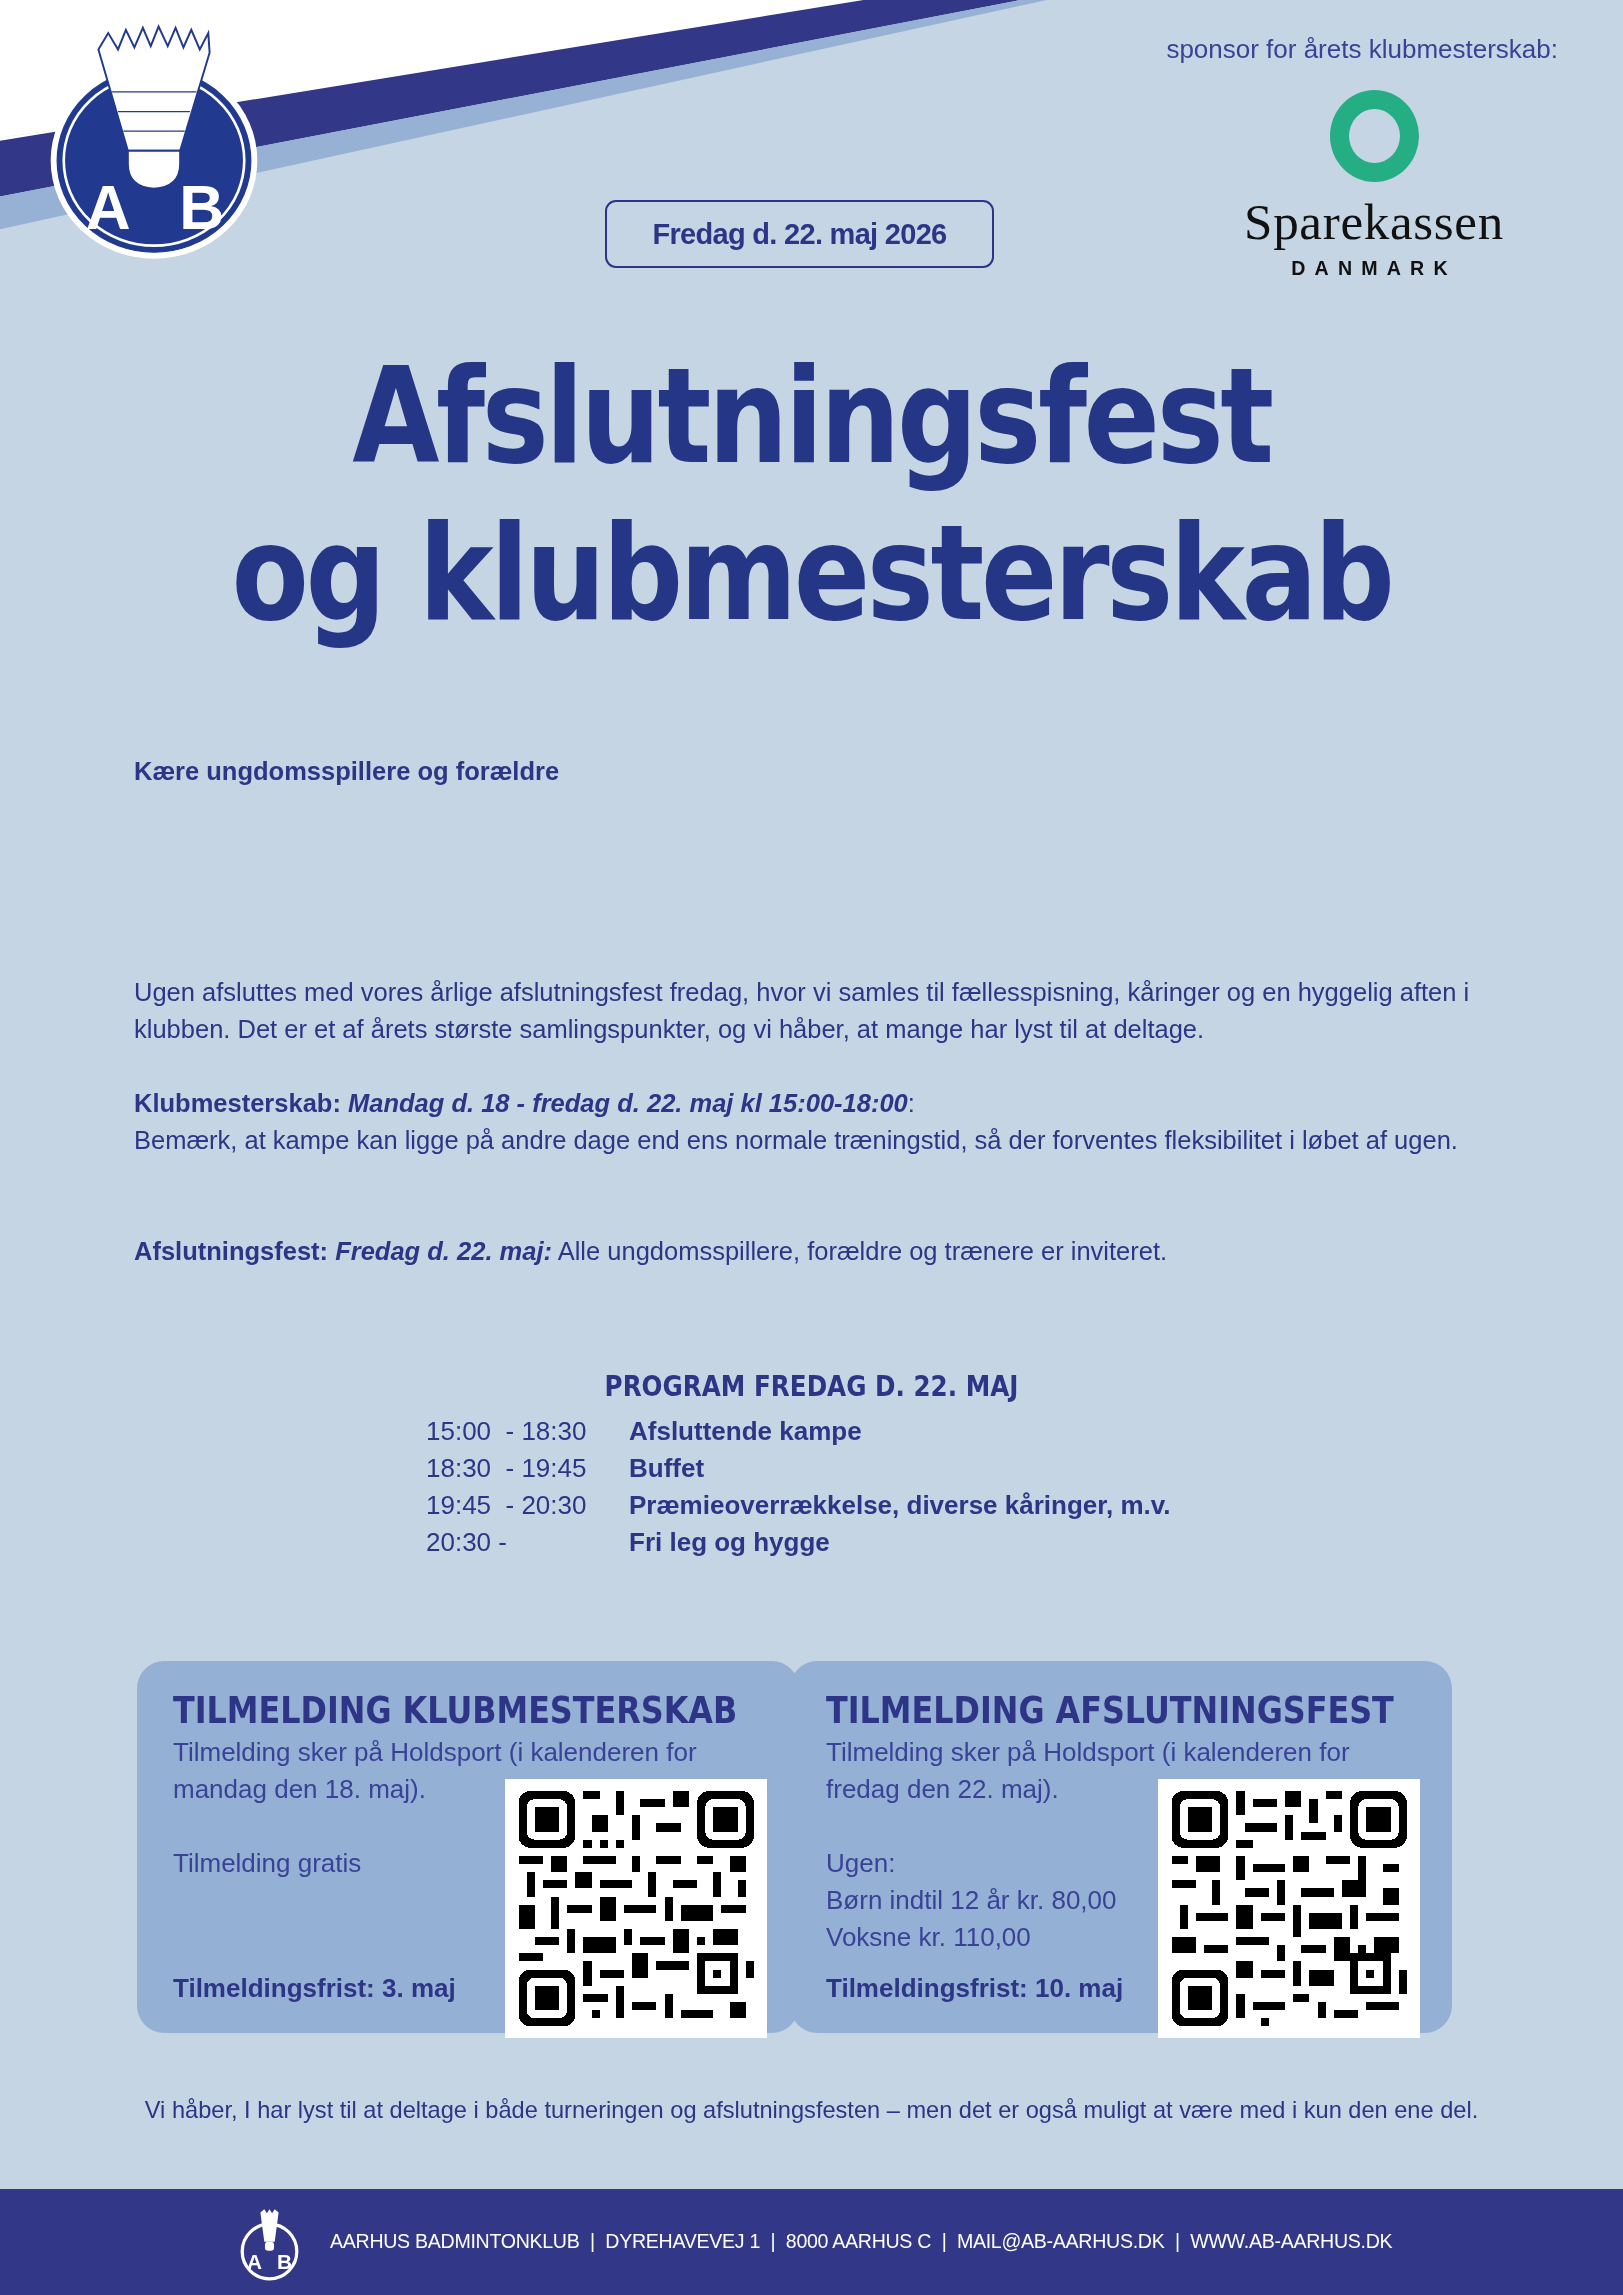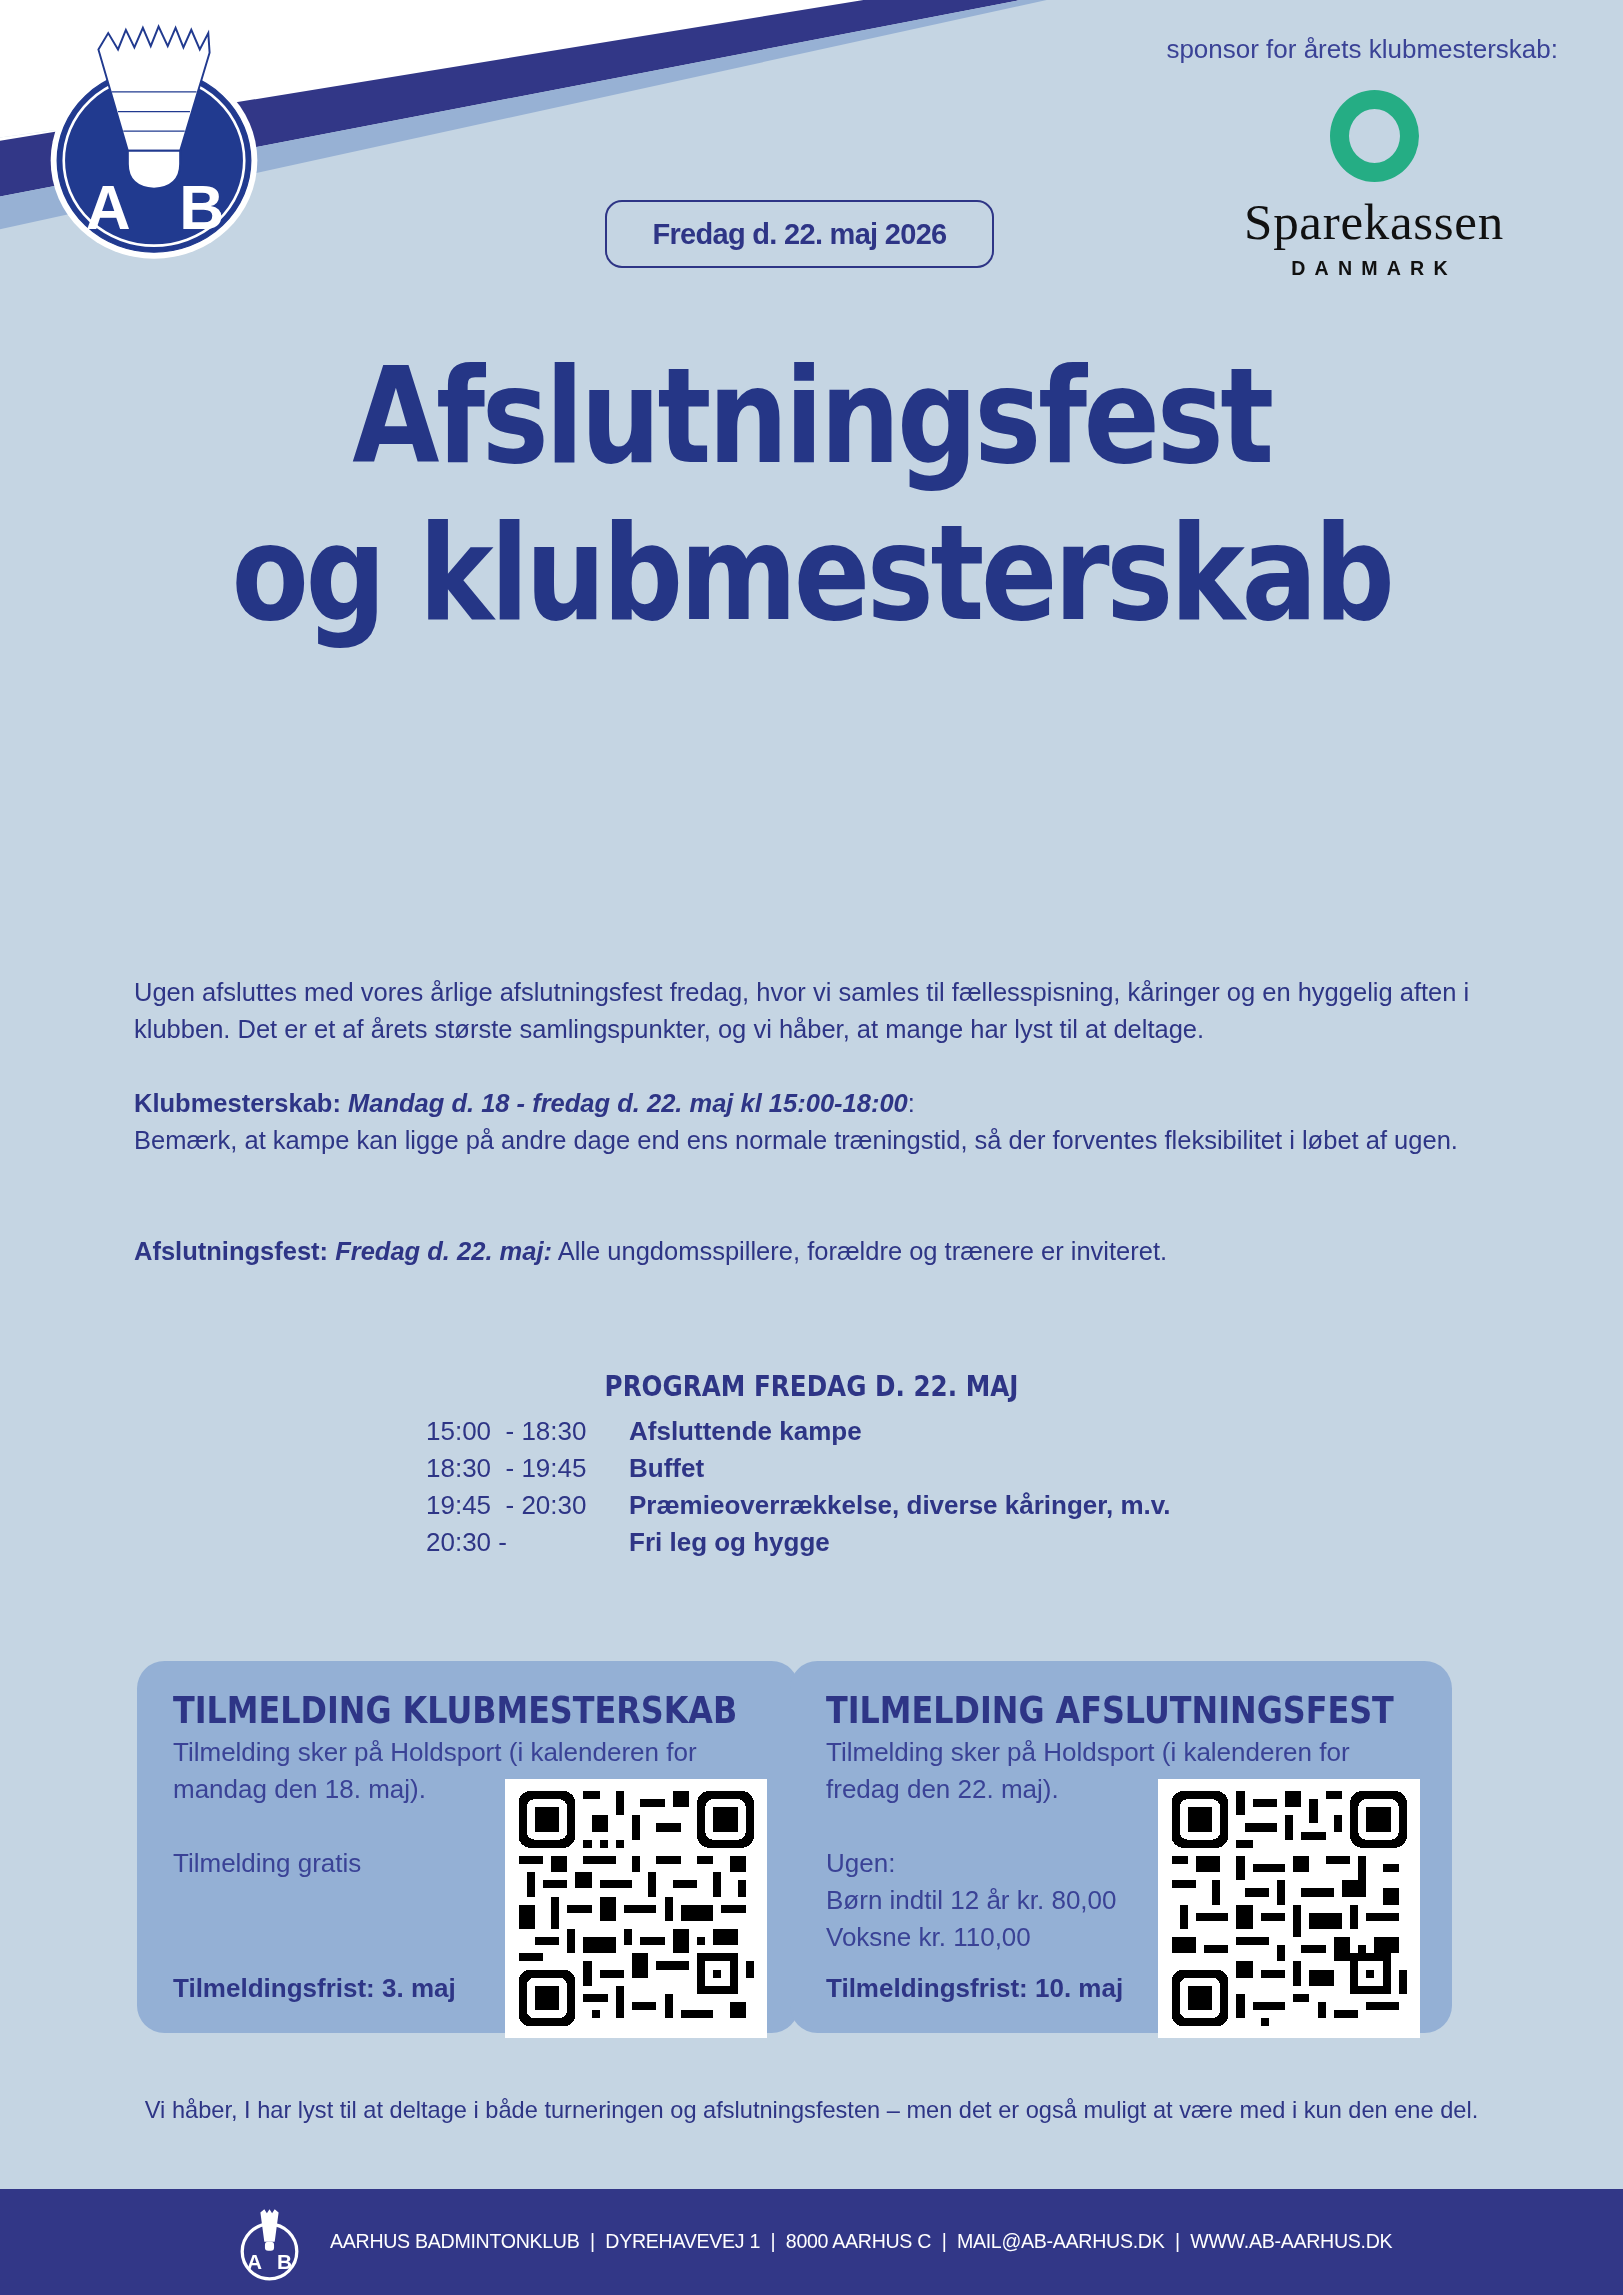--- a/index.html
+++ b/index.html
@@ -33,21 +33,21 @@
     font-family: "Liberation Serif", serif; font-size: 51px; color: #111; letter-spacing: 0.7px;
   }
   .sponsor-country {
     position: absolute; left: 1230px; top: 257px; width: 288px; text-align: center;
     font-family: "Liberation Sans", sans-serif; font-weight: bold; font-size: 19.6px; color: #111;
     letter-spacing: 9.2px;
   }
 
   .date-badge {
     position: absolute; left: 605px; top: 200px; width: 389px; height: 68px;
-    border: 2.6px solid #2e3586; border-radius: 17px;
+    border: 2.6px solid #2e3586; border-radius: 11px;
     display: flex; align-items: center; justify-content: center;
     font-weight: bold; font-size: 29px; color: #2e3586; letter-spacing: -0.7px;
   }
 
   .title {
     position: absolute; left: 0; width: 1623px; text-align: center;
     font-family: "DejaVu Sans", sans-serif; font-weight: bold; color: #253686;
     font-size: 131px; letter-spacing: -3.9px; transform: scaleX(0.86);
   }
   .title.l1 { top: 340px; }
@@ -152,20 +152,21 @@
   <div class="sponsor-label">sponsor for årets klubmesterskab:</div>
   <div class="sponsor-ring"></div>
   <div class="sponsor-name">Sparekassen</div>
   <div class="sponsor-country">DANMARK</div>
 
   <div class="date-badge">Fredag d. 22. maj 2026</div>
 
   <div class="title l1">Afslutningsfest</div>
   <div class="title l2">og klubmesterskab</div>
 
+  <div class="body-text greeting">Kære ungdomsspillere og forældre</div>
   <div class="body-text p2">Ugen afsluttes med vores årlige afslutningsfest fredag, hvor vi samles til fællesspisning, kåringer og en hyggelig aften i klubben. Det er et af årets største samlingspunkter, og vi håber, at mange har lyst til at deltage.</div>
   <div class="body-text p3">
     <b class="strong">Klubmesterskab:</b>
     <i class="em">Mandag d. 18 - fredag d. 22. maj kl 15:00-18:00</i><span>:</span><br>
     <span>Bemærk, at kampe kan ligge på andre dage end ens normale træningstid, så der forventes fleksibilitet i løbet af ugen.</span>
   </div>
   <div class="body-text p4">
     <b class="strong">Afslutningsfest:</b>
     <i class="em">Fredag d. 22. maj:</i>
     <span>Alle ungdomsspillere, forældre og trænere er inviteret.</span>

